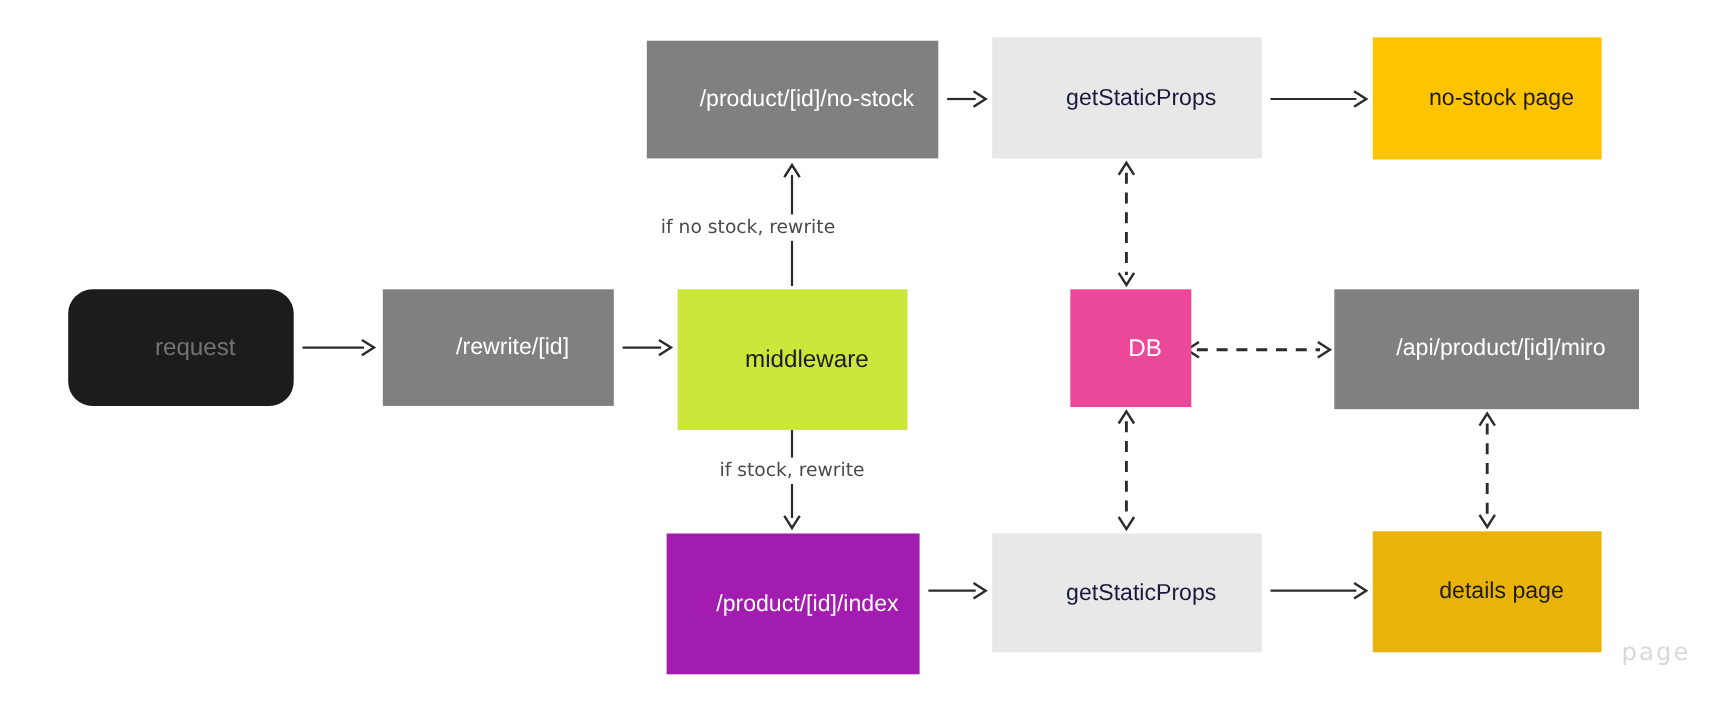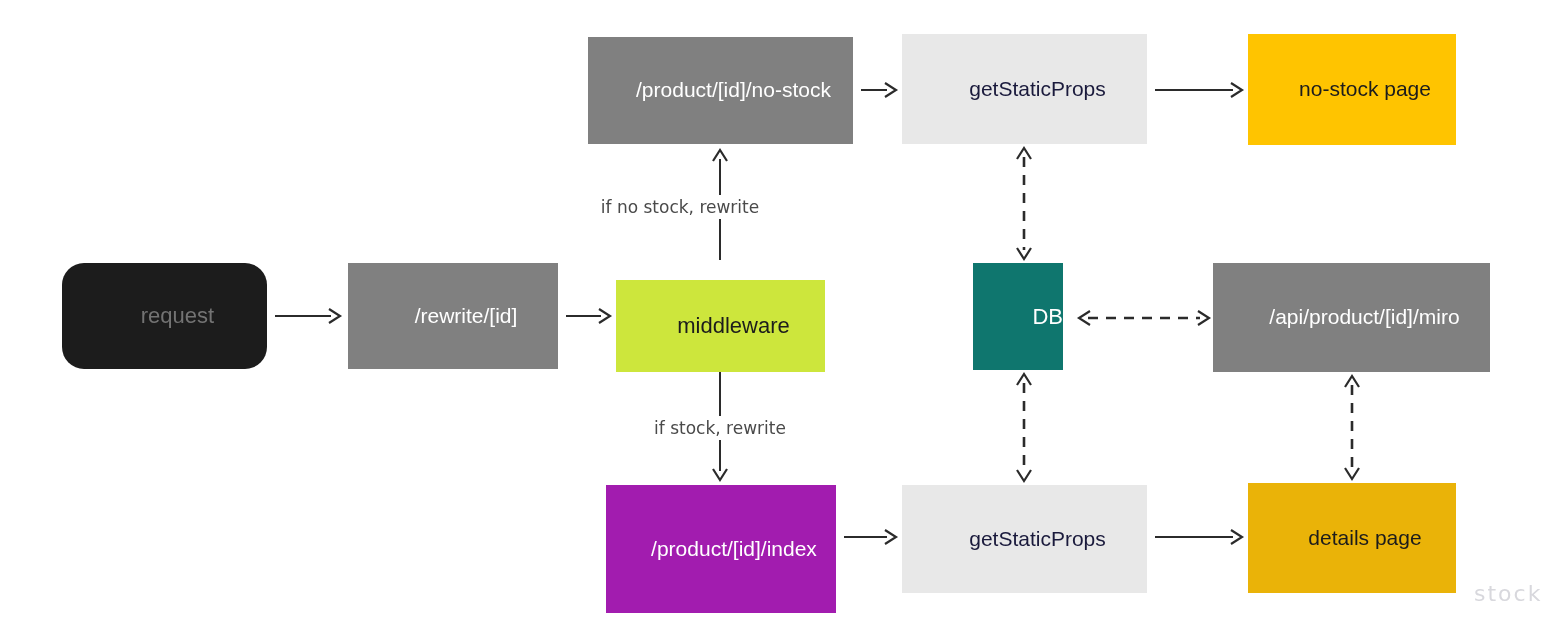--- a/index.html
+++ b/index.html
@@ -118,47 +118,47 @@
       </g>
     </svg>
 
   <div id="node-layer">
       <div class="node" style="left: 62px; top: 263px; width: 205px; height: 106px; background: rgb(28, 28, 28); color: #737373; font-size: 22px; border-radius: 22px;">
         <span class="node-label">request</span>
       </div>
       <div class="node" style="left: 348px; top: 263px; width: 210px; height: 106px; background: rgb(128, 128, 128); color: rgb(255, 255, 255); font-size: 21px; border-radius: 0px;">
         <span class="node-label">/rewrite/[id]</span>
       </div>
-      <div class="node" style="left: 616px; top: 263px; width: 209px; height: 92px; background: rgb(205, 230, 60); color: rgb(28, 28, 28); font-size: 22px; border-radius: 0px; margin-top: 17px;">
+      <div class="node" style="left: 616px; top: 263px; width: 209px; height: 128px; background: rgb(205, 230, 60); color: rgb(28, 28, 28); font-size: 22px; border-radius: 0px;">
         <span class="node-label">middleware</span>
       </div>
       <div class="node" style="left: 588px; top: 37px; width: 265px; height: 107px; background: rgb(128, 128, 128); color: rgb(255, 255, 255); font-size: 21px; border-radius: 0px;">
         <span class="node-label">/product/[id]/no-stock</span>
       </div>
       <div class="node" style="left: 902px; top: 34px; width: 245px; height: 110px; background: rgb(232, 232, 232); color: rgb(26, 26, 60); font-size: 21px; border-radius: 0px;">
         <span class="node-label">getStaticProps</span>
       </div>
       <div class="node" style="left: 1248px; top: 34px; width: 208px; height: 111px; background: rgb(255, 196, 0); color: rgb(28, 28, 28); font-size: 21px; border-radius: 0px;">
         <span class="node-label">no-stock page</span>
       </div>
-      <div class="node" style="left: 973px; top: 263px; width: 90px; height: 107px; background: #0f766e; color: rgb(255, 255, 255); font-size: 22px; border-radius: 0px; justify-content: flex-end;">
+      <div class="node" style="left: 973px; top: 263px; width: 110px; height: 107px; background: #ec4899; color: rgb(255, 255, 255); font-size: 22px; border-radius: 0px;">
         <span class="node-label">DB</span>
       </div>
       <div class="node" style="left: 1213px; top: 263px; width: 277px; height: 109px; background: rgb(128, 128, 128); color: rgb(255, 255, 255); font-size: 21px; border-radius: 0px;">
         <span class="node-label">/api/product/[id]/miro</span>
       </div>
       <div class="node" style="left: 606px; top: 485px; width: 230px; height: 128px; background: #a21caf; color: rgb(255, 255, 255); font-size: 21px; border-radius: 0px;">
         <span class="node-label">/product/[id]/index</span>
       </div>
       <div class="node" style="left: 902px; top: 485px; width: 245px; height: 108px; background: rgb(232, 232, 232); color: rgb(26, 26, 60); font-size: 21px; border-radius: 0px;">
         <span class="node-label">getStaticProps</span>
       </div>
       <div class="node" style="left: 1248px; top: 483px; width: 208px; height: 110px; background: #eab308; color: rgb(28, 28, 28); font-size: 21px; border-radius: 0px;">
         <span class="node-label">details page</span>
       </div>
     </div>
   <div id="label-layer">
       <div class="edge-label" style="left: 680px; top: 207px; color: rgb(74, 74, 74);">if no stock, rewrite</div>
       <div class="edge-label" style="left: 720px; top: 428px; color: rgb(74, 74, 74);">if stock, rewrite</div>
     </div>
 
-  <div class="watermark" style="left:1474px; top:581px;">stock</div>
+  <div class="watermark" style="left:1474px; top:581px;">page</div>
 </div>
 
 </body></html>

